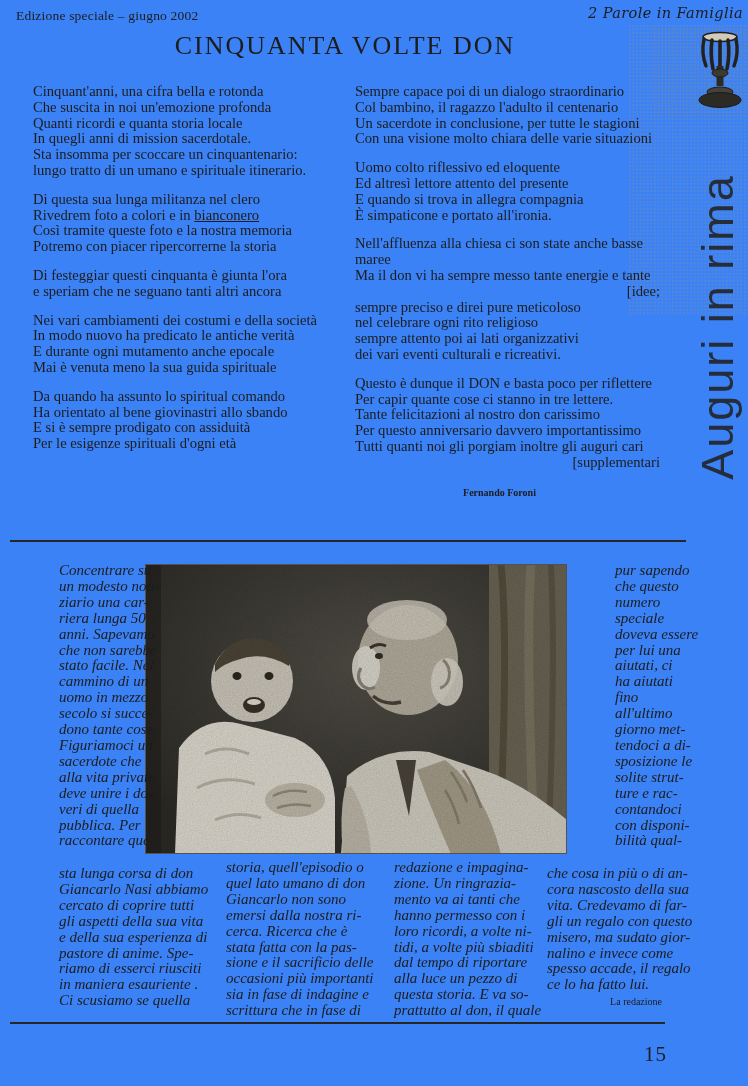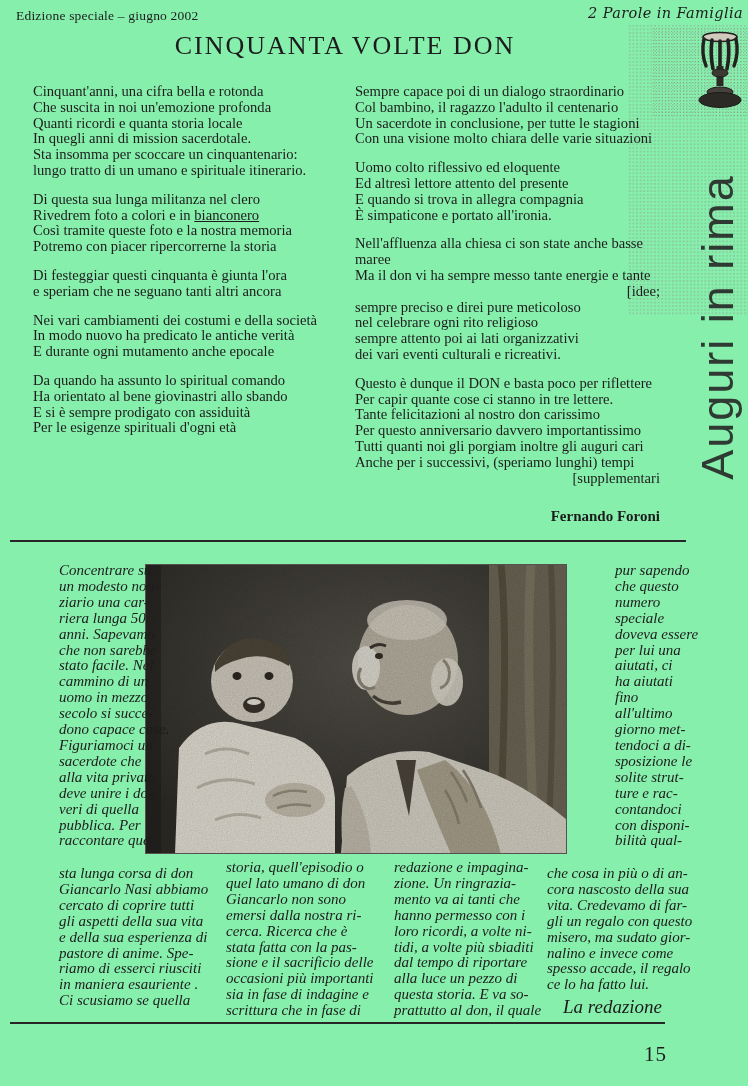--- a/index.html
+++ b/index.html
@@ -1,19 +1,19 @@
 <!DOCTYPE html>
 <html lang="it"><head>
 <meta charset="utf-8">
 <style>
   html,body{margin:0;padding:0;}
   body{background:#e8e8e4;}
   #page{
     position:relative; width:748px; height:1086px; margin:0 auto;
-    background:#86efac; overflow:hidden; color:#1c1c1c;
+    background:#3b82f6; overflow:hidden; color:#1c1c1c;
     font-family:"Liberation Serif", serif;
   }
   .abs{position:absolute;}
   .pline{white-space:nowrap;}
   .pline.right{text-align:right;}
   .pline u, .pline .ul{text-decoration:underline;}
 
   
   .hdr-left{left:16px; top:8px; font-size:13.5px; letter-spacing:.2px;}
   .hdr-right{right:5px; top:5px; width:200px; text-align:right;
@@ -36,36 +36,36 @@
     transform:translate(-50%,-50%) rotate(-90deg);
     white-space:nowrap; font-family:"Liberation Sans", sans-serif;
     font-size:45px; font-weight:400; letter-spacing:2px; color:#222;
     opacity:.88;}
 
   
   .poem-col{font-size:14.6px; line-height:15.8px;}
   .poem-left{left:17px; top:84px; width:320px;}
   .poem-right{left:339px; top:84px; width:321px;}
   .stanza{margin:0 0 13px 16px;}
-  .poem-sig{text-align:right; font-weight:bold; font-size:15px; margin-top:23px;}
+  .poem-sig{text-align:center; font-weight:bold; font-size:10px; margin-top:14px;}
 
   .rule{background:#262626; height:2px;}
   .rule-top{left:10px; top:540px; width:676px;}
   .rule-bottom{left:10px; top:1022px; width:655px;}
 
   
   .art{font-style:italic; font-size:15px; line-height:15.9px;margin-left:42px;}
   .colA{left:17px;  top:563px; width:130px;}
   .colB{left:17px;  top:866px; width:172px;}
   .colC{left:184px; top:860px; width:165px;}
   .colD{left:352px; top:860px; width:158px;}
   .colE{left:573px; top:563px; width:100px;}
   .colF{left:505px; top:866px; width:162px;}
   .art-sig{left:505px; top:996px; width:157px; text-align:right;
-    font-style:italic; font-size:19px;}
+    font-size:10px;}
 
   .photo{left:145px; top:564px; width:422px; height:290px;}
   .pagenum{left:644px; top:1042px; width:48px; 
     font-size:21px; letter-spacing:1px;}
 </style>
 </head>
 <body>
 
 <div id="page">
 
@@ -110,20 +110,21 @@
         <div class="pline">Potremo con piacer ripercorrerne la storia</div>
       </div>
     <div class="stanza">
         <div class="pline">Di festeggiar questi cinquanta è giunta l'ora</div>
         <div class="pline">e speriam che ne seguano tanti altri ancora</div>
       </div>
     <div class="stanza">
         <div class="pline">Nei vari cambiamenti dei costumi e della società</div>
         <div class="pline">In modo nuovo ha predicato le antiche verità</div>
         <div class="pline">E durante ogni mutamento anche epocale</div>
+        <div class="pline">Mai è venuta meno la sua guida spirituale</div>
       </div>
     <div class="stanza">
         <div class="pline">Da quando ha assunto lo spiritual comando</div>
         <div class="pline">Ha orientato al bene giovinastri allo sbando</div>
         <div class="pline">E si è sempre prodigato con assiduità</div>
         <div class="pline">Per le esigenze spirituali d'ogni età</div>
       </div>
   </div>
   <div class="abs poem-col poem-right">
     <div class="stanza">
@@ -147,21 +148,20 @@
         <div class="pline">nel celebrare ogni rito religioso</div>
         <div class="pline">sempre attento poi ai lati organizzativi</div>
         <div class="pline">dei vari eventi culturali e ricreativi.</div>
       </div>
     <div class="stanza">
         <div class="pline">Questo è dunque il DON e basta poco per riflettere</div>
         <div class="pline">Per capir quante cose ci stanno in tre lettere.</div>
         <div class="pline">Tante felicitazioni al nostro don carissimo</div>
         <div class="pline">Per questo anniversario davvero importantissimo</div>
         <div class="pline">Tutti quanti noi gli porgiam inoltre gli auguri cari</div>
-        <div class="pline">Anche per i successivi, (speriamo lunghi) tempi</div>
         <div class="pline right">[supplementari</div>
       </div>
     <div class="poem-sig">Fernando Foroni</div>
   </div>
 
   <div class="abs rule rule-top"></div>
 
   <div class="abs photo">
     <svg width="422" height="290" viewBox="0 0 422 290">
       <defs>
@@ -216,21 +216,21 @@
       <div class="pline">Concentrare su</div>
       <div class="pline">un modesto noti-</div>
       <div class="pline">ziario una car-</div>
       <div class="pline">riera lunga 50</div>
       <div class="pline">anni. Sapevamo</div>
       <div class="pline">che non sarebbe</div>
       <div class="pline">stato facile. Nel</div>
       <div class="pline">cammino di un</div>
       <div class="pline">uomo in mezzo</div>
       <div class="pline">secolo si succe-</div>
-      <div class="pline">dono capace cose.</div>
+      <div class="pline">dono tante cose.</div>
       <div class="pline">Figuriamoci un</div>
       <div class="pline">sacerdote che</div>
       <div class="pline">alla vita privata</div>
       <div class="pline">deve unire i do-</div>
       <div class="pline">veri di quella</div>
       <div class="pline">pubblica. Per</div>
       <div class="pline">raccontare que-</div>
     </div>
   <div class="abs art colB">
       <div class="pline">sta lunga corsa di don</div>

